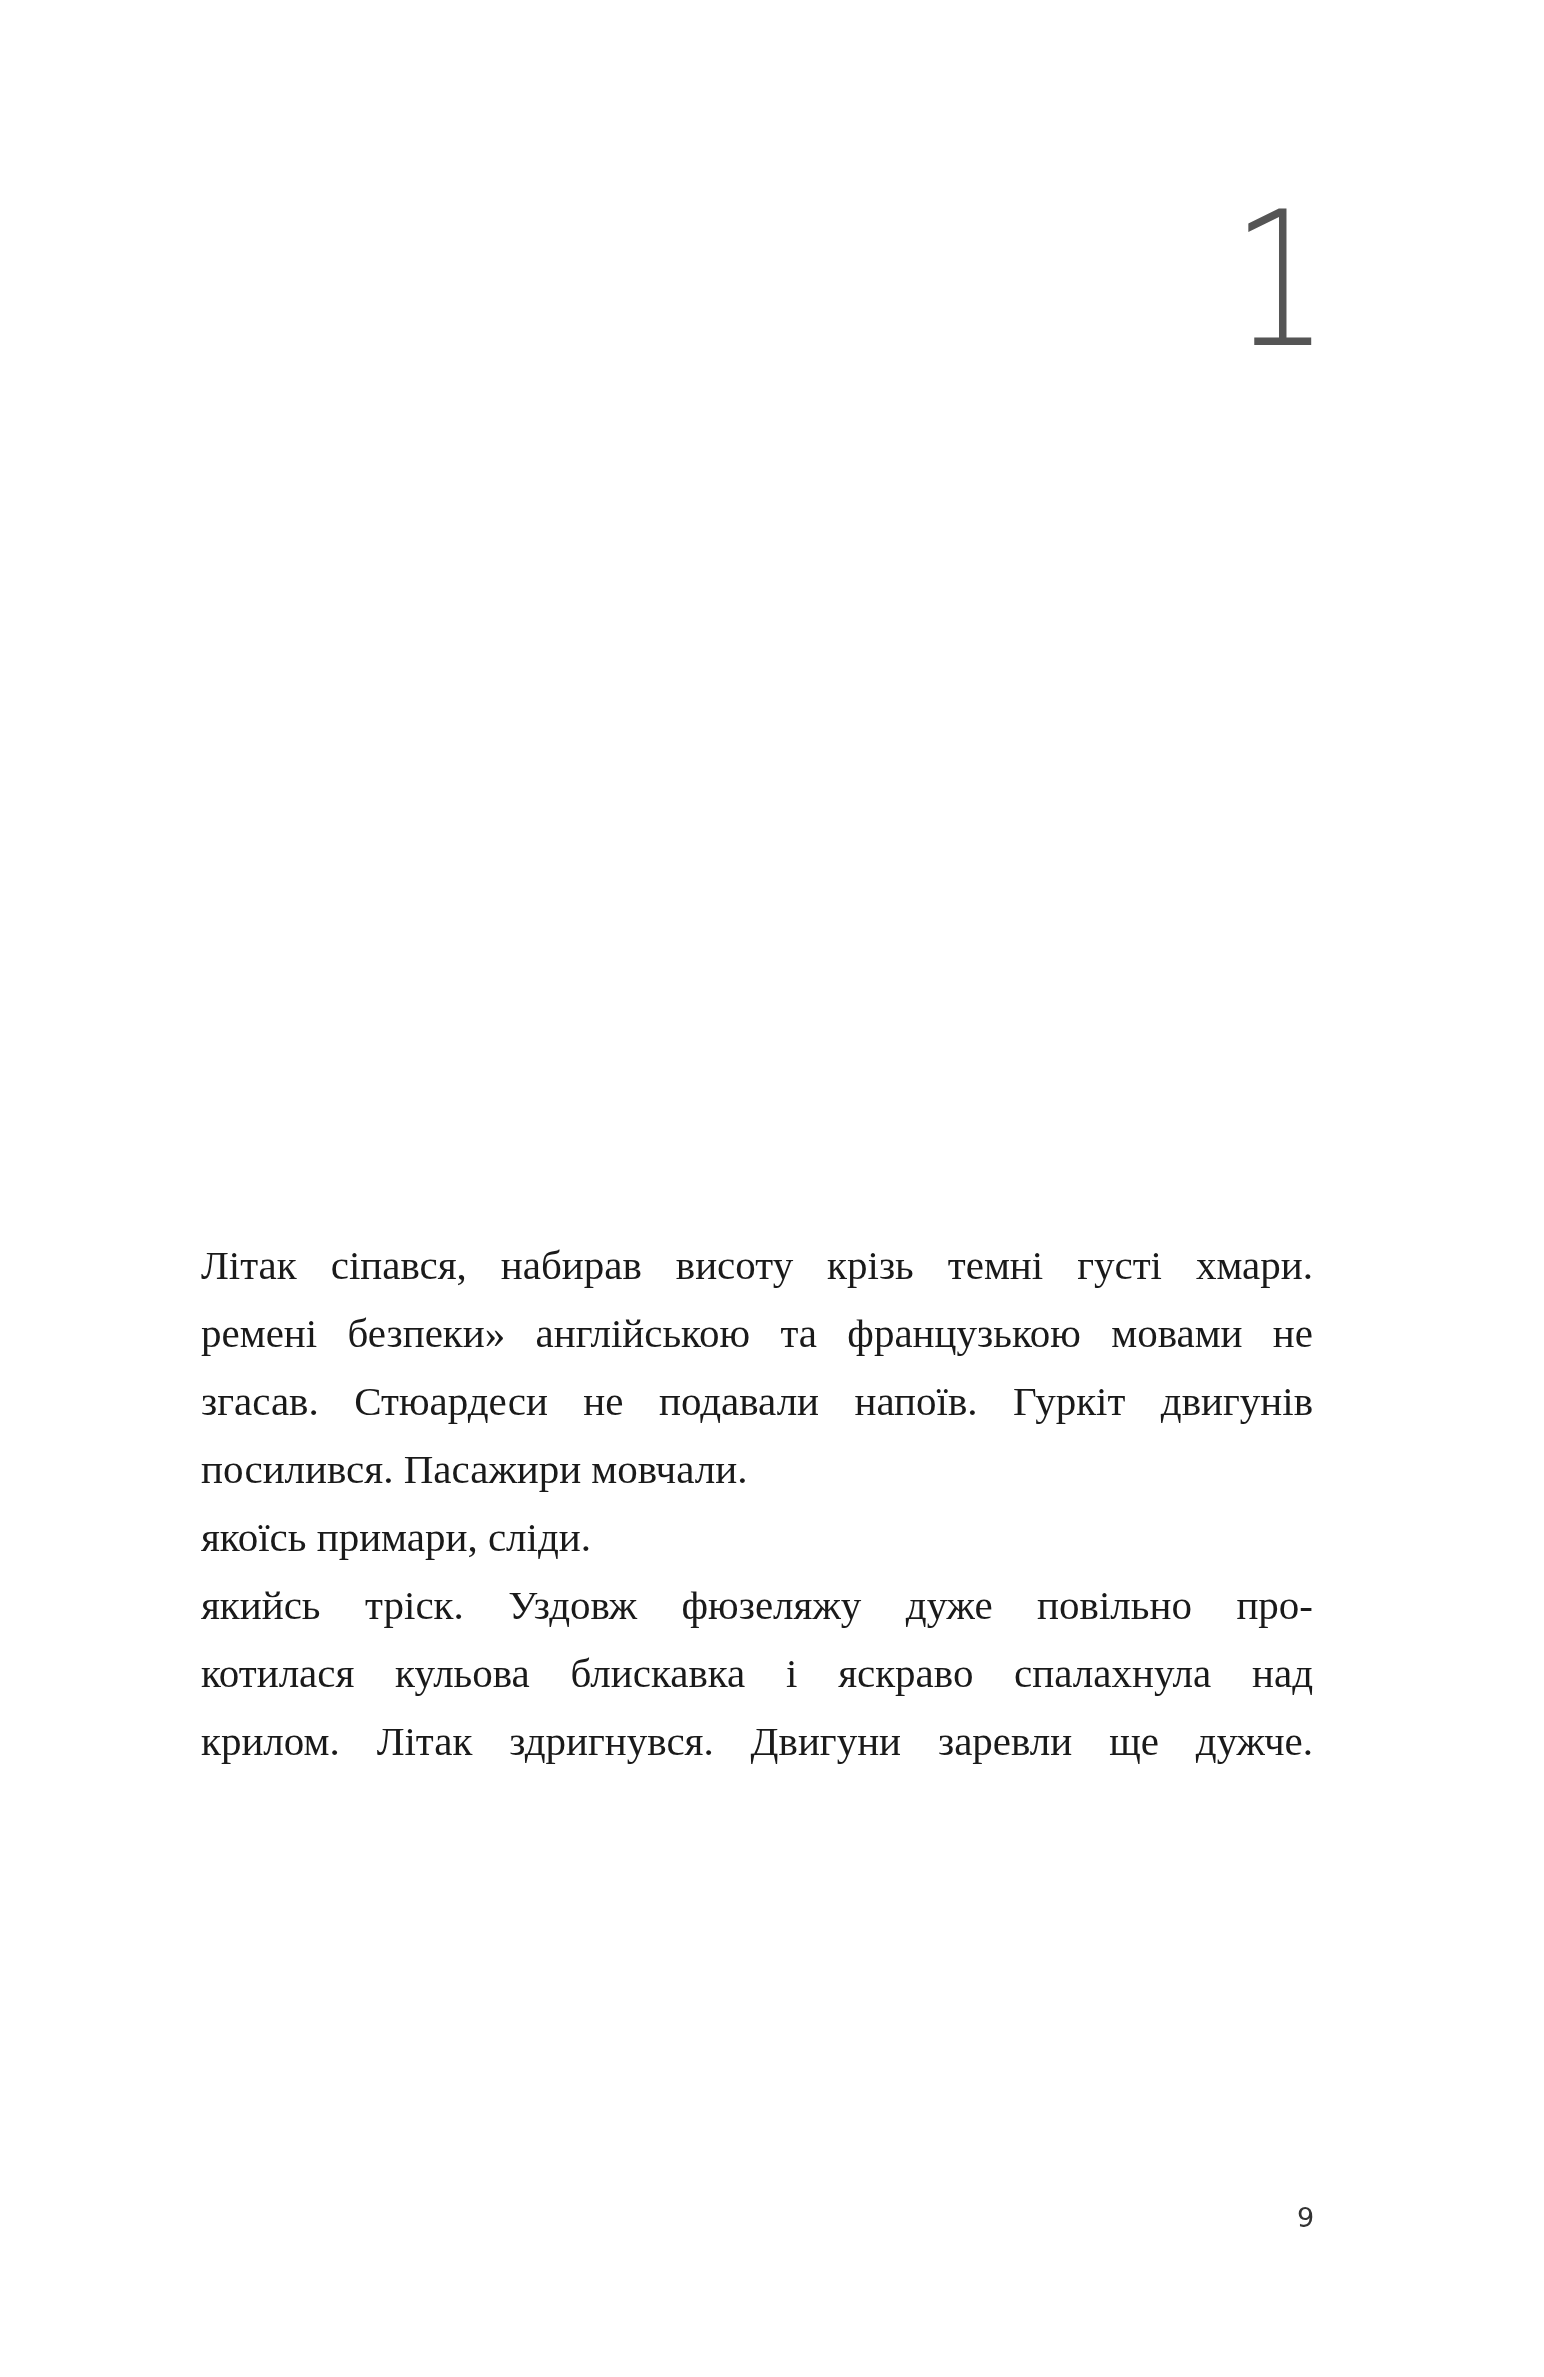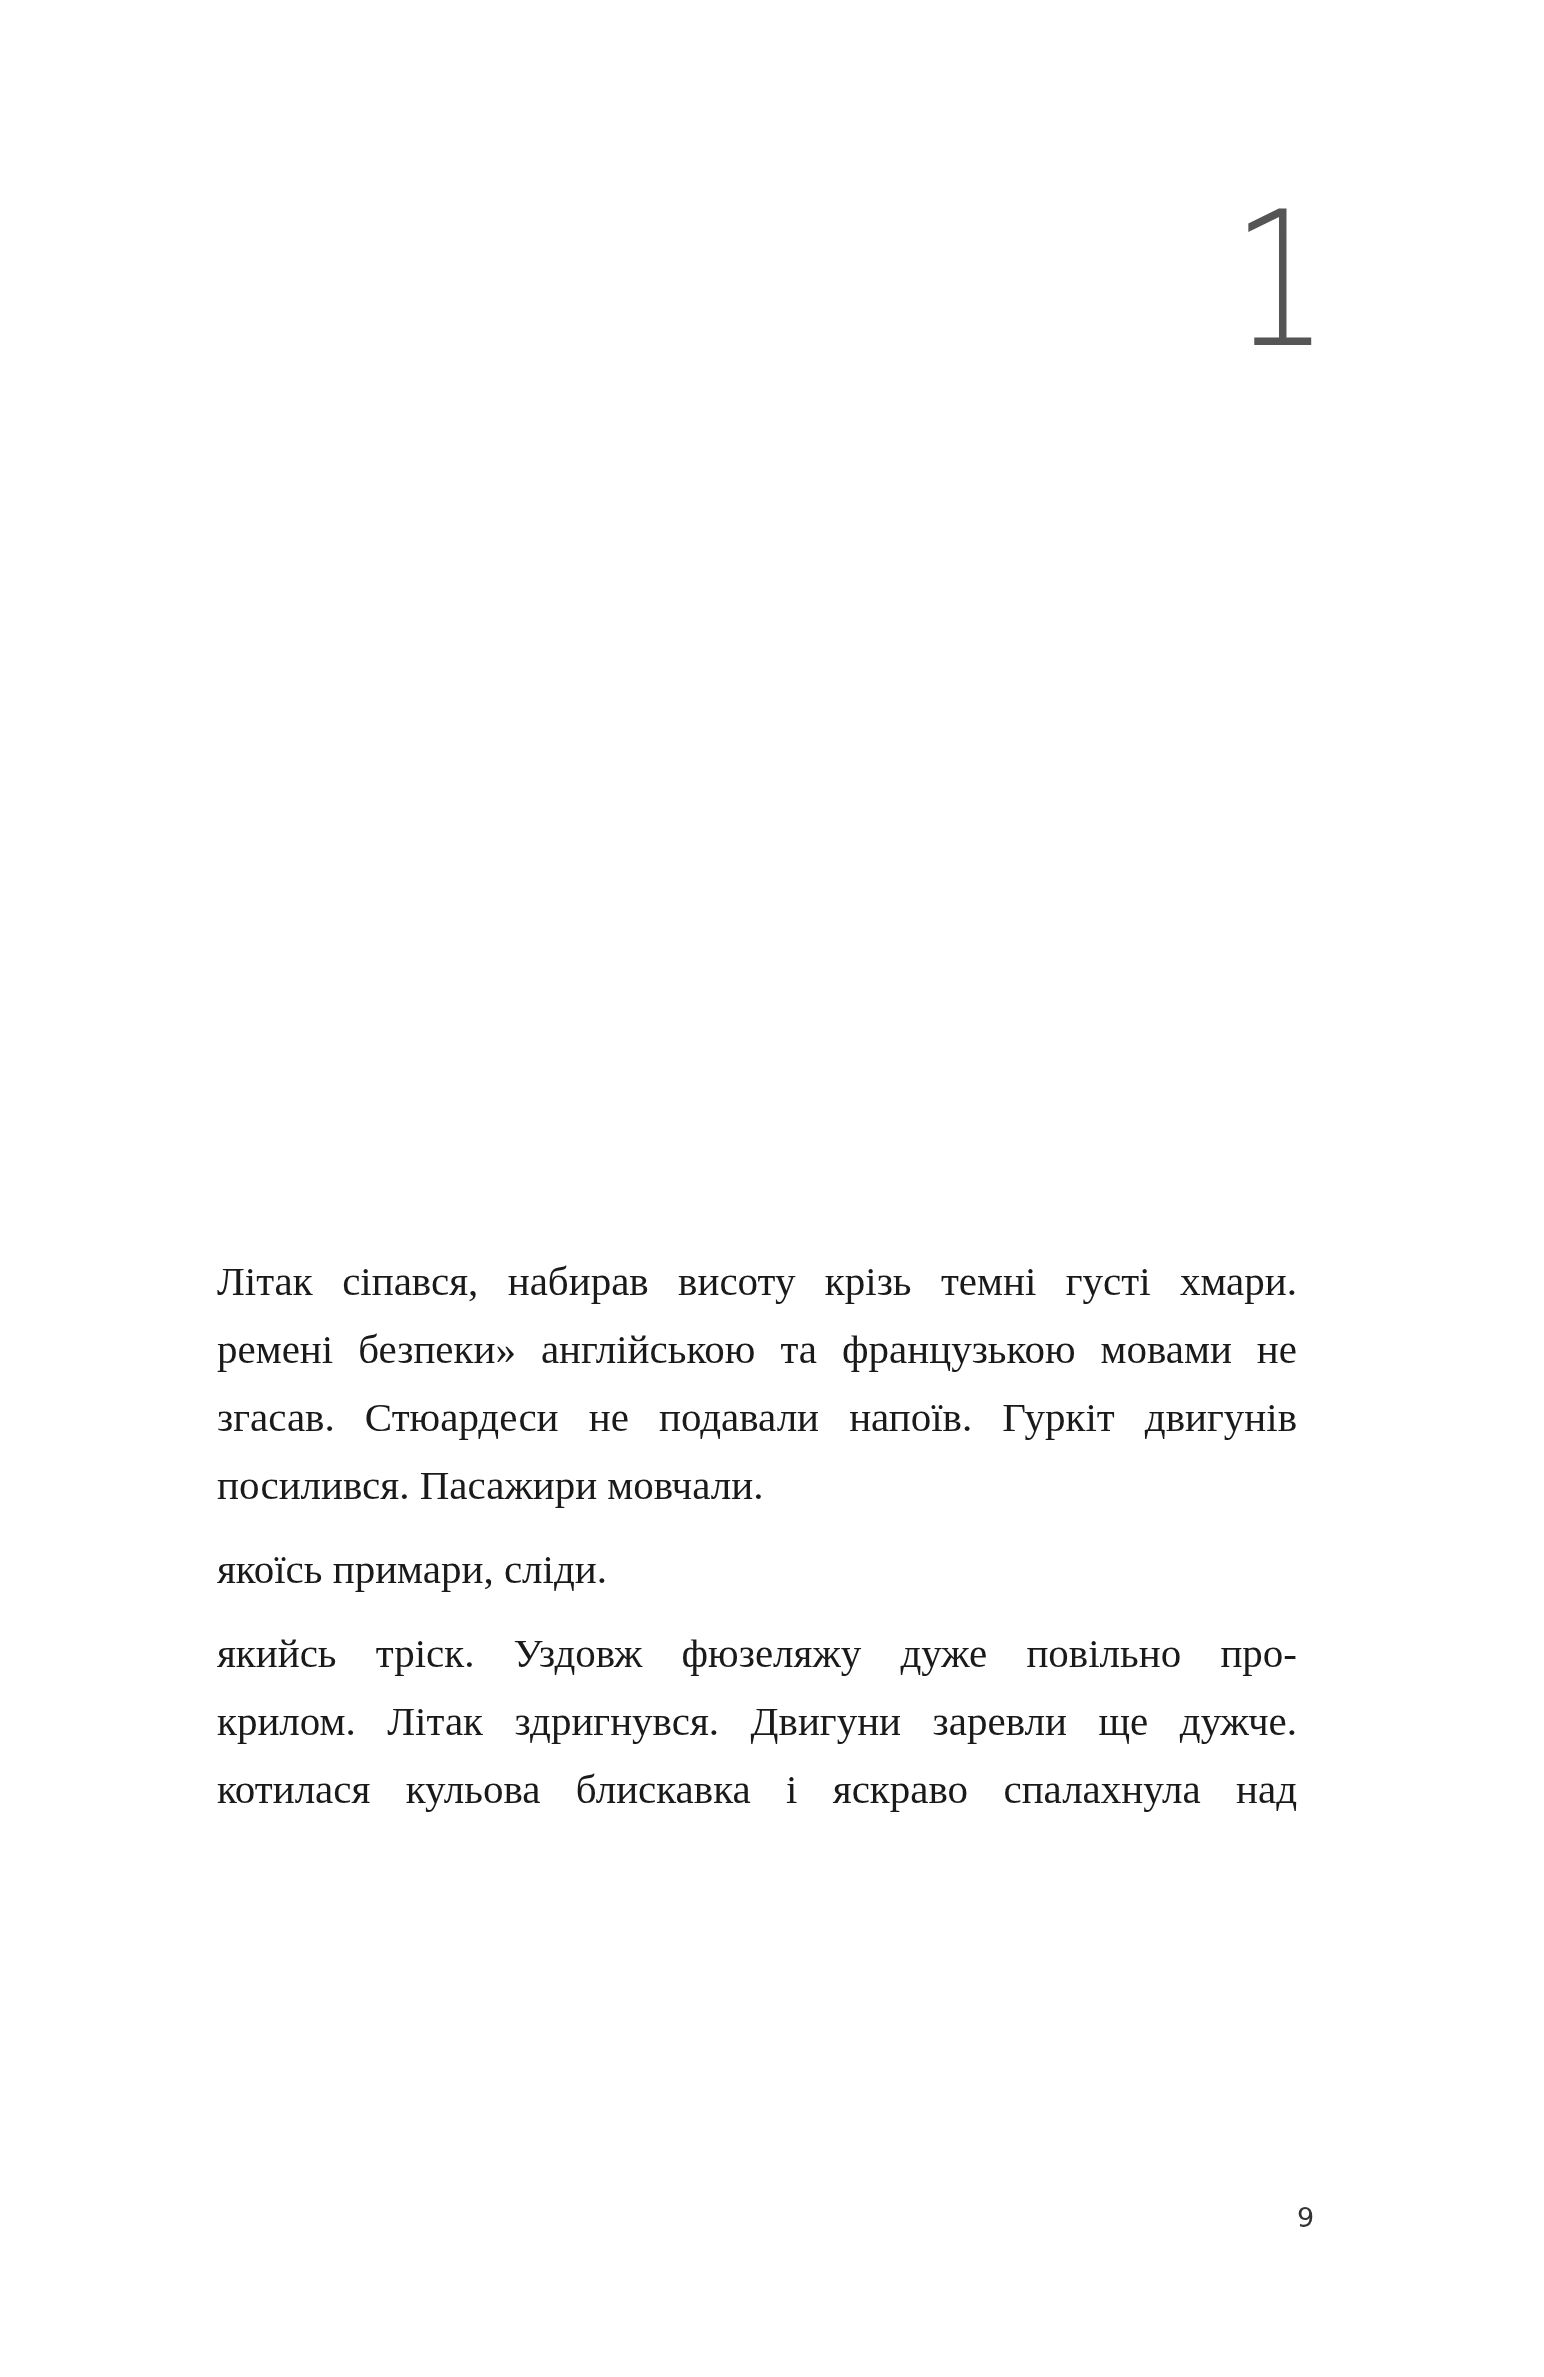--- a/index.html
+++ b/index.html
@@ -30,21 +30,21 @@
       position: absolute;
       left: 201px;
       top: 1231px;
       width: 1112px;
       font-family: "Liberation Serif", "DejaVu Serif", serif;
       font-size: 41px;
       line-height: 68px;
       color: #1a1a1a;
     }
     .paragraph {
-      margin: 16px;
+      margin: 0;
       padding: 0;
     }
     .line {
       display: block;
       height: 68px;
       white-space: nowrap;
       text-align: justify;
       text-align-last: justify;
     }
     .line.last {
@@ -79,22 +79,22 @@
       <span class="line">згасав. Стюардеси не подавали напоїв. Гуркіт двигунів</span>
       <span class="line last">посилився. Пасажири мовчали.</span>
     </div>
 
     <div class="paragraph">
       <span class="line last">якоїсь примари, сліди.</span>
     </div>
 
     <div class="paragraph">
       <span class="line">якийсь тріск. Уздовж фюзеляжу дуже повільно про-</span>
+      <span class="line">котилася кульова блискавка і яскраво спалахнула над</span>
       <span class="line">крилом. Літак здригнувся. Двигуни заревли ще дужче.</span>
-      <span class="line">котилася кульова блискавка і яскраво спалахнула над</span>
     </div>
 
   </div>
 
   <div class="page-number">9</div>
 
 </div>
 
 
 </body></html>

